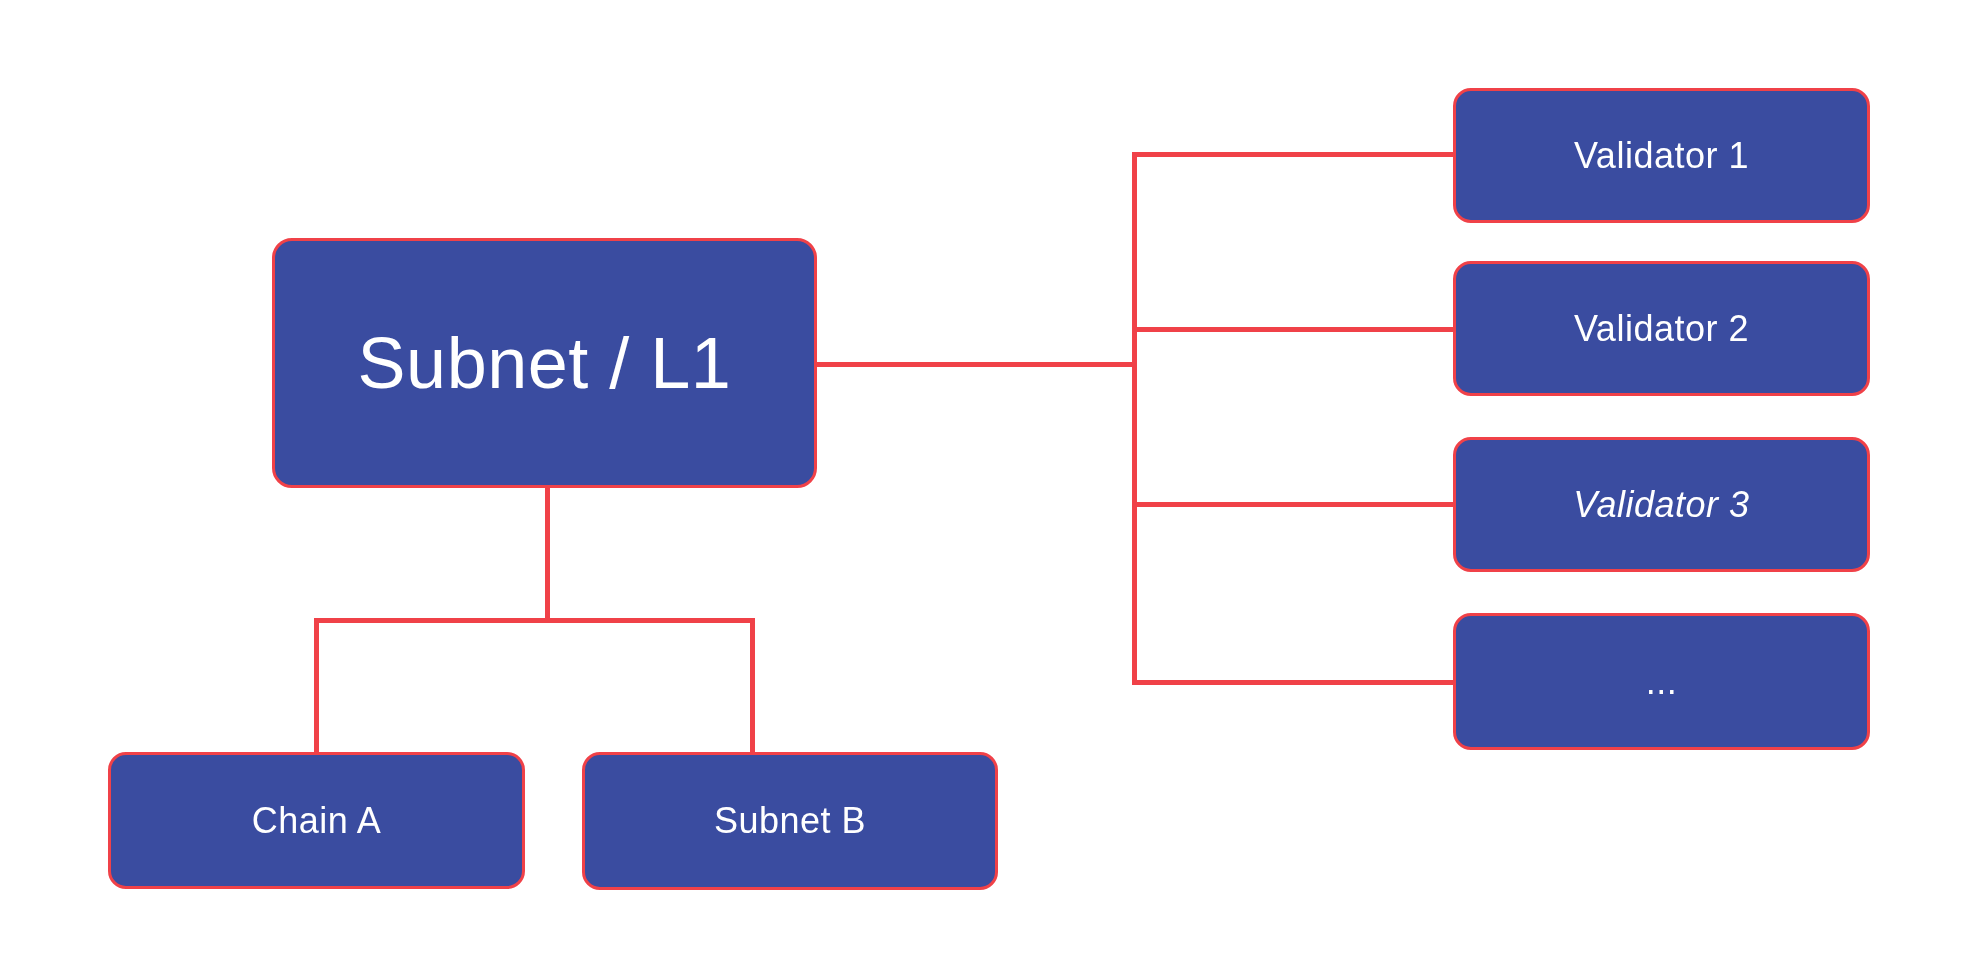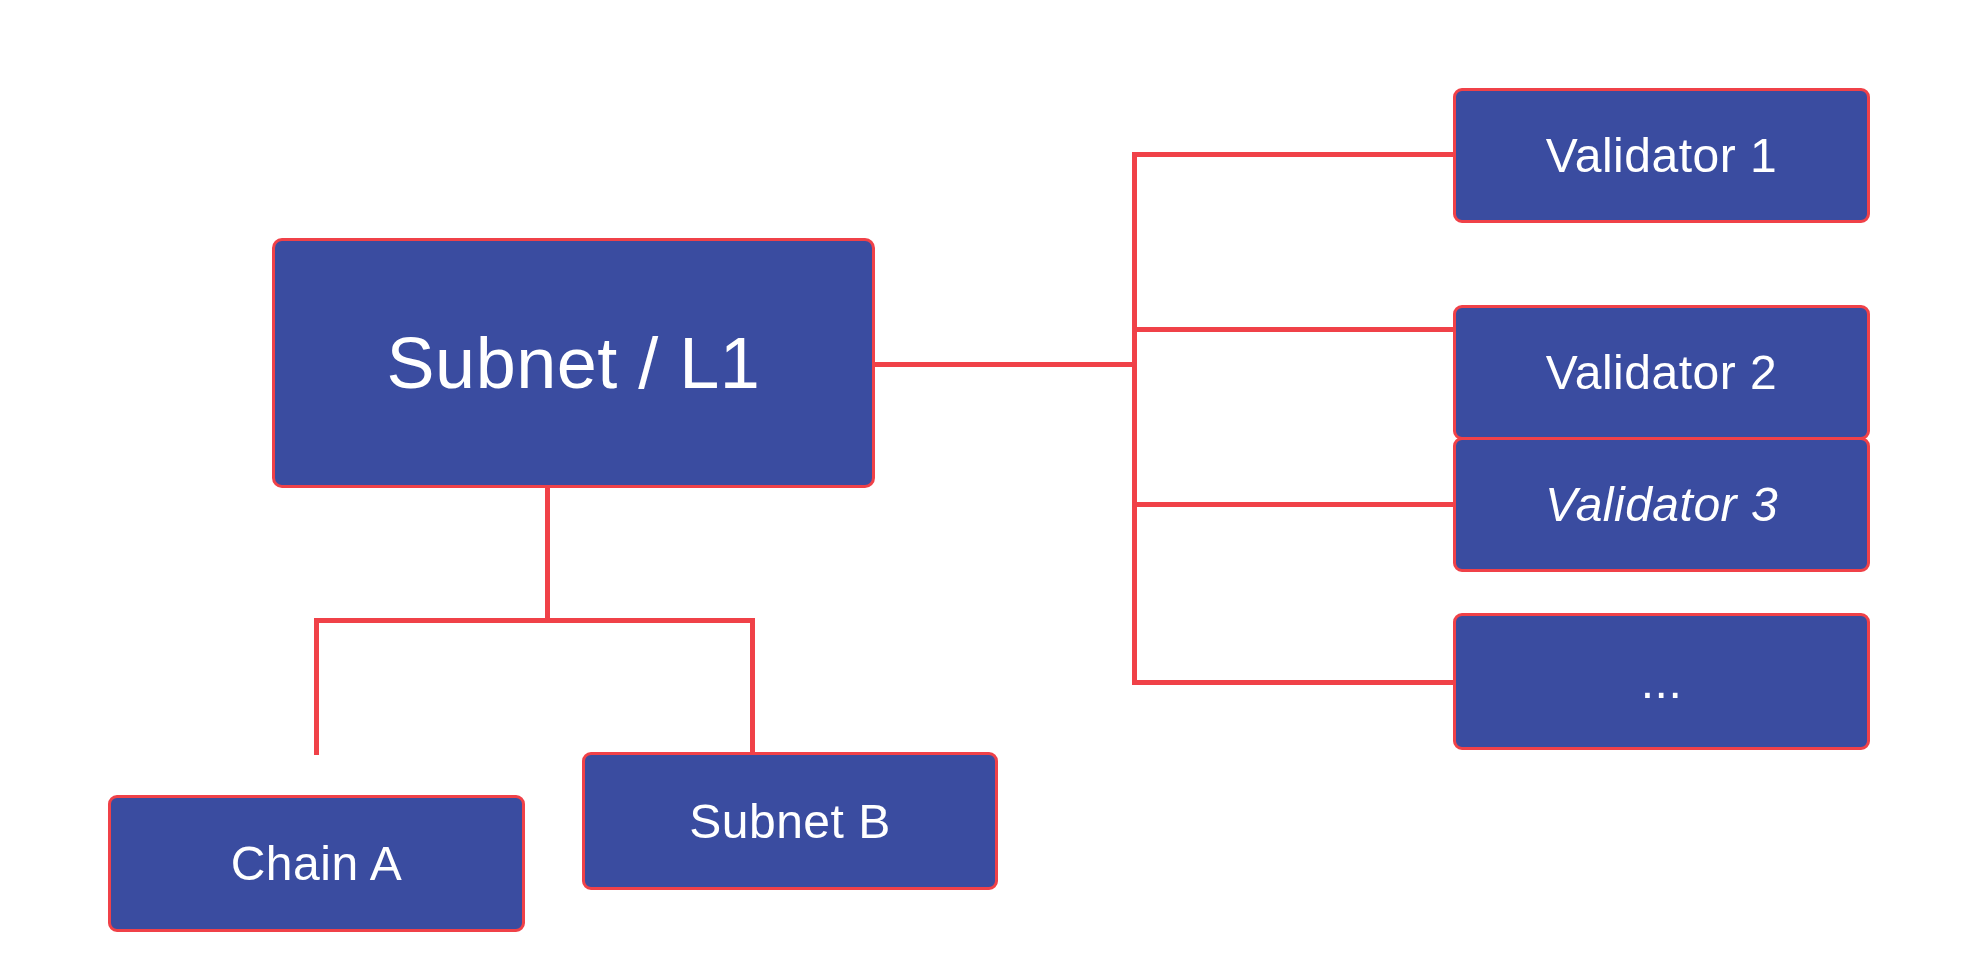--- a/index.html
+++ b/index.html
@@ -13,41 +13,41 @@
     height: 960px;
     background: var(--canvas-bg, #ffffff);
     overflow: hidden;
     font-family: "Liberation Sans", "DejaVu Sans", sans-serif;
   }
   .node {
     position: absolute;
     box-sizing: border-box;
     background: var(--node-fill, #3A4CA0);
     border: 3px solid var(--node-border, #F04148);
-    border-radius: 9px;
+    border-radius: 18px;
     display: flex;
     align-items: center;
     justify-content: center;
     color: var(--label-text, #ffffff);
-    font-size: 48px;
+    font-size: 36px;
     font-weight: 400;
     letter-spacing: 0.5px;
     white-space: nowrap;
   }
   .node-subnet {
-    left: 272px; top: 238px; width: 603px; height: 250px;
-    border-radius: 10px;
+    left: 272px; top: 238px; width: 545px; height: 250px;
+    border-radius: 20px;
     font-size: 72px;
   }
   .node-validator { left: 1453px; width: 417px; height: 135px; }
   .node-validator-1 { top: 88px; }
-  .node-validator-2 { top: 261px; margin-top: 44px; }
+  .node-validator-2 { top: 261px; }
   .node-validator-3 { top: 437px; font-style: italic; }
   .node-validator-more { top: 613px; height: 137px; }
-  .node-chain-a { left: 108px; top: 795px; width: 417px; height: 137px; }
+  .node-chain-a { left: 108px; top: 752px; width: 417px; height: 137px; }
   .node-chain-b { left: 582px; top: 752px; width: 416px; height: 138px; }
 
   .line {
     position: absolute;
     background: var(--connector, #F04148);
   }
   .l-subnet-right   { left: 814px;  top: 362px; width: 322px; height: 5px; }
   .l-trunk          { left: 1132px; top: 152px; width: 5px;   height: 533px; }
   .l-branch-v1      { left: 1132px; top: 152px; width: 321px; height: 5px; }
   .l-branch-v2      { left: 1132px; top: 327px; width: 321px; height: 5px; }

